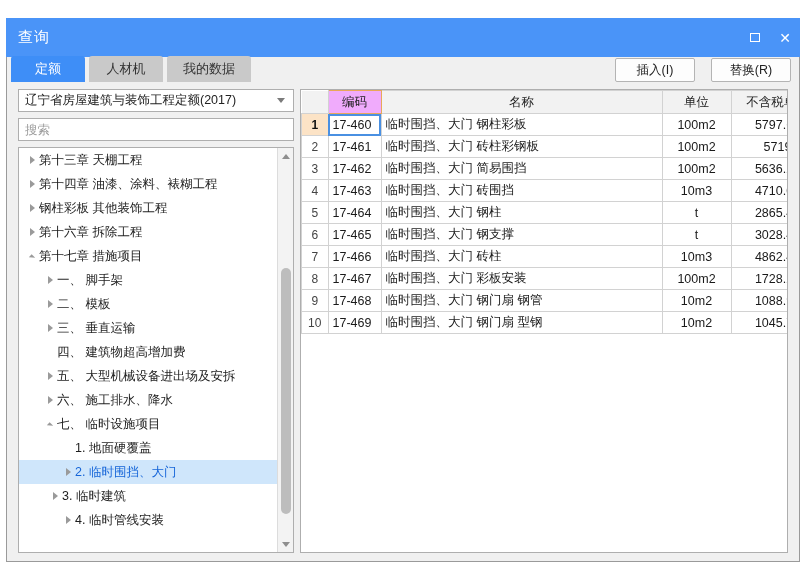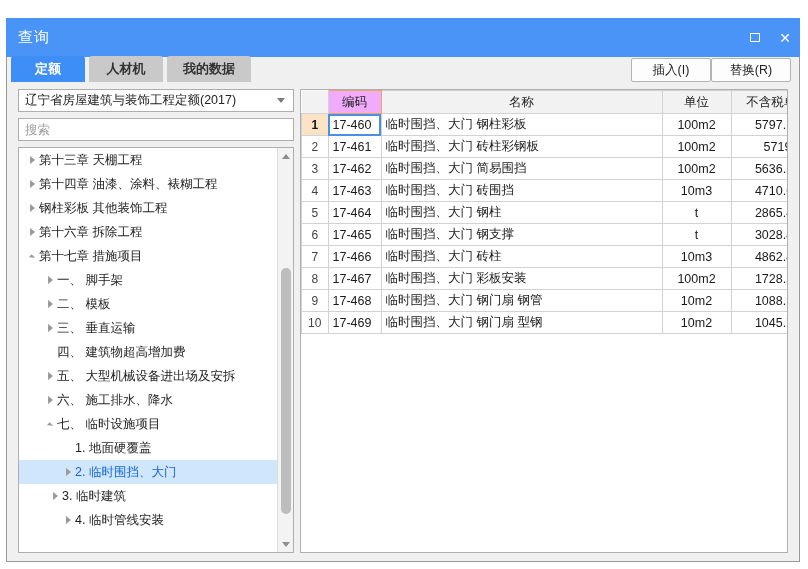--- a/index.html
+++ b/index.html
@@ -95,34 +95,33 @@
     padding: 0 16px;
     display: flex;
     align-items: center;
     justify-content: center;
     font-size: 13px;
     color: #333;
     background: #c9c9c9;
     border-radius: 3px 3px 0 0;
     cursor: default;
     box-sizing: border-box;
-    font-weight: bold;
   }
   .tab.active {
     background: #3e8ef7;
     color: #ffffff;
   }
 
   
   .actions {
     position: absolute;
     right: 8px;
     top: 9px;
     display: flex;
-    gap: 0;
+    gap: 16px;
   }
   .btn {
     width: 80px;
     height: 24px;
     background: #fdfdfd;
     border: 1px solid #b4b4b4;
     border-radius: 2px;
     font-size: 12.5px;
     color: #222;
     display: flex;

